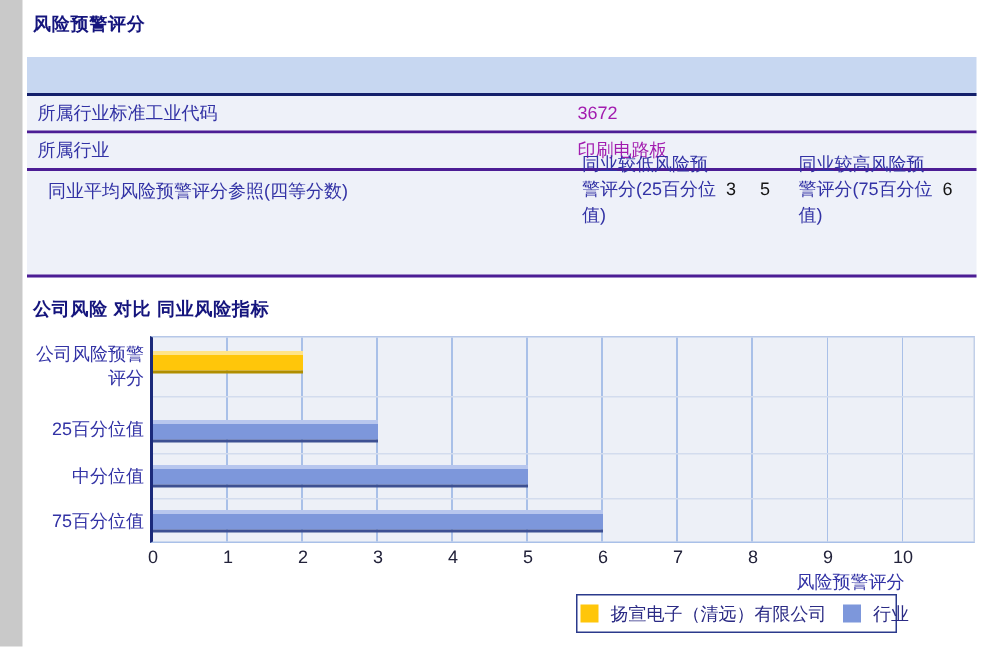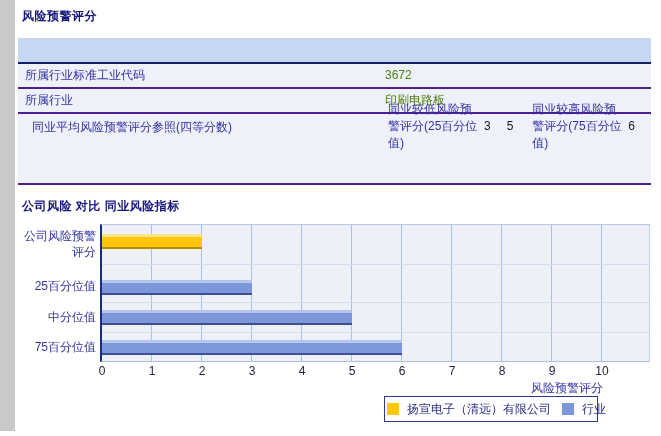--- a/index.html
+++ b/index.html
@@ -13,21 +13,21 @@
   
   .sec-title{font-size:12px;font-weight:bold;color:#15157d;letter-spacing:.5px;}
 
   
   .tbl{left:18px;top:38px;width:633px;font-size:12px;}
   .tbl-header{height:24px;background:#c7d7f1;border-bottom:2px solid #131f6b;}
   .tbl-row{position:relative;background:#eef1f9;border-bottom:2px solid #4c1d95;}
   .row-sm{height:23px;line-height:23px;}
   .row-lg{height:69px;}
   .cell-label{color:#3232a5;padding-left:7px;}
-  .cell-value{position:absolute;left:367px;top:0;color:#4d7c0f;}
+  .cell-value{position:absolute;left:367px;top:0;color:#a21caf;}
   .row-lg .cell-label{position:absolute;left:7px;top:5px;}
   .subrows{position:absolute;left:367px;top:1px;right:0;bottom:0;
            display:flex;justify-content:flex-start;}
   .subrow{display:flex;align-items:center;height:22px;}
   .subrow .sub-label{color:#3232a5;padding-left:3px;}
   .subrow .sub-value{margin-left:auto;padding-right:16px;color:#141414;}
 
   
   .cat-label{left:0;width:96px;text-align:right;font-size:12px;line-height:16px;
              color:#3232a5;}

